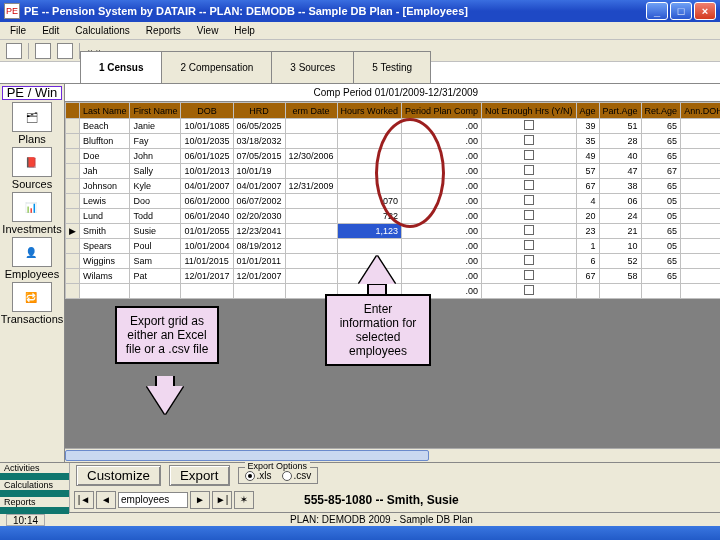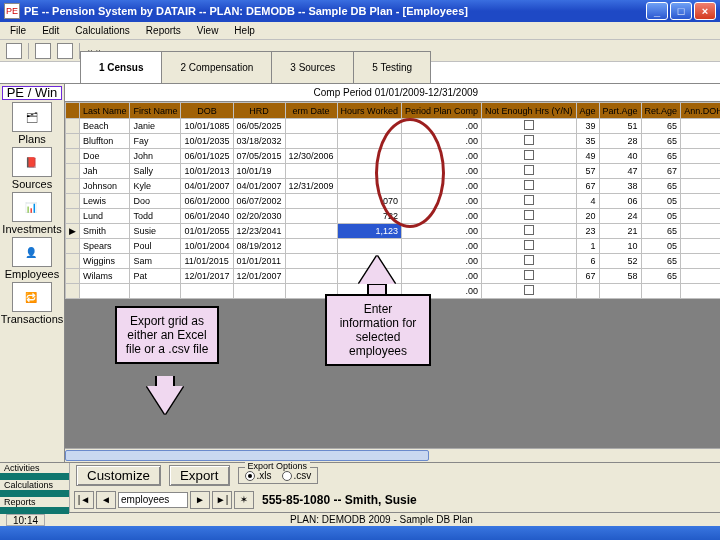--- a/index.html
+++ b/index.html
@@ -63,21 +63,21 @@
   .bs-left div { flex:1; display:flex; align-items:center; padding:0 4px; border-bottom:7px solid #0f766e; font-size:9px; }
   .bs-main { flex:1; display:flex; flex-direction:column; }
   .bs-row1 { height:25px; display:flex; align-items:center; gap:8px; padding:0 6px; }
   .btn { padding:2px 10px; border:1px solid #888; background:#ece9d8; box-shadow: inset 1px 1px 0 #fff, inset -1px -1px 0 #888; }
   .export-opts { border:1px solid #888; padding:2px 6px; display:flex; align-items:center; gap:10px; font-size:10px; position:relative; }
   .export-opts .legend { position:absolute; top:-7px; left:6px; background:#ece9d8; padding:0 3px; font-size:9px; }
   .radio { display:inline-block; width:10px; height:10px; border:1px solid #555; border-radius:50%; background:#fff; vertical-align:middle; margin-right:2px; position:relative; }
   .radio.checked::after { content:""; position:absolute; inset:2px; border-radius:50%; background:#000; }
   .bs-row2 { height:25px; display:flex; align-items:center; gap:2px; padding:0 4px; }
   .navbtn { width:20px; height:18px; border:1px solid #888; background:#ece9d8; display:flex; align-items:center; justify-content:center; font-size:10px; }
-  .emp-display { flex:0 0 auto; font-size:12px; font-weight:bold; padding:0 6px; }
+  .emp-display { flex:0 0 auto; font-size:12px; font-weight:bold; padding:0 6px;margin-left:42px; }
   .input-sm { width:70px; height:16px; border:1px solid #888; background:#fff; padding:0 2px; font-size:10px; }
 
   .statusbar { height:14px; background:#ece9d8; border-top:1px solid #888; display:flex; align-items:center; padding:0 6px; font-size:10px; }
   .status-seg { border:1px solid #aaa; padding:0 6px; height:12px; line-height:11px; margin-right:4px; }
   .taskbar { height:14px; background:linear-gradient(to bottom,#3976e0,#225bc8); }
 
   .hscroll { height:14px; background:#ece9d8; border-top:1px solid #aaa; position:relative; }
   .hscroll .thumb { position:absolute; left:0; width:55%; top:1px; bottom:1px; background:#c9d8f0; border:1px solid #6a8acc; border-radius:2px; }
 </style>
 </head>

